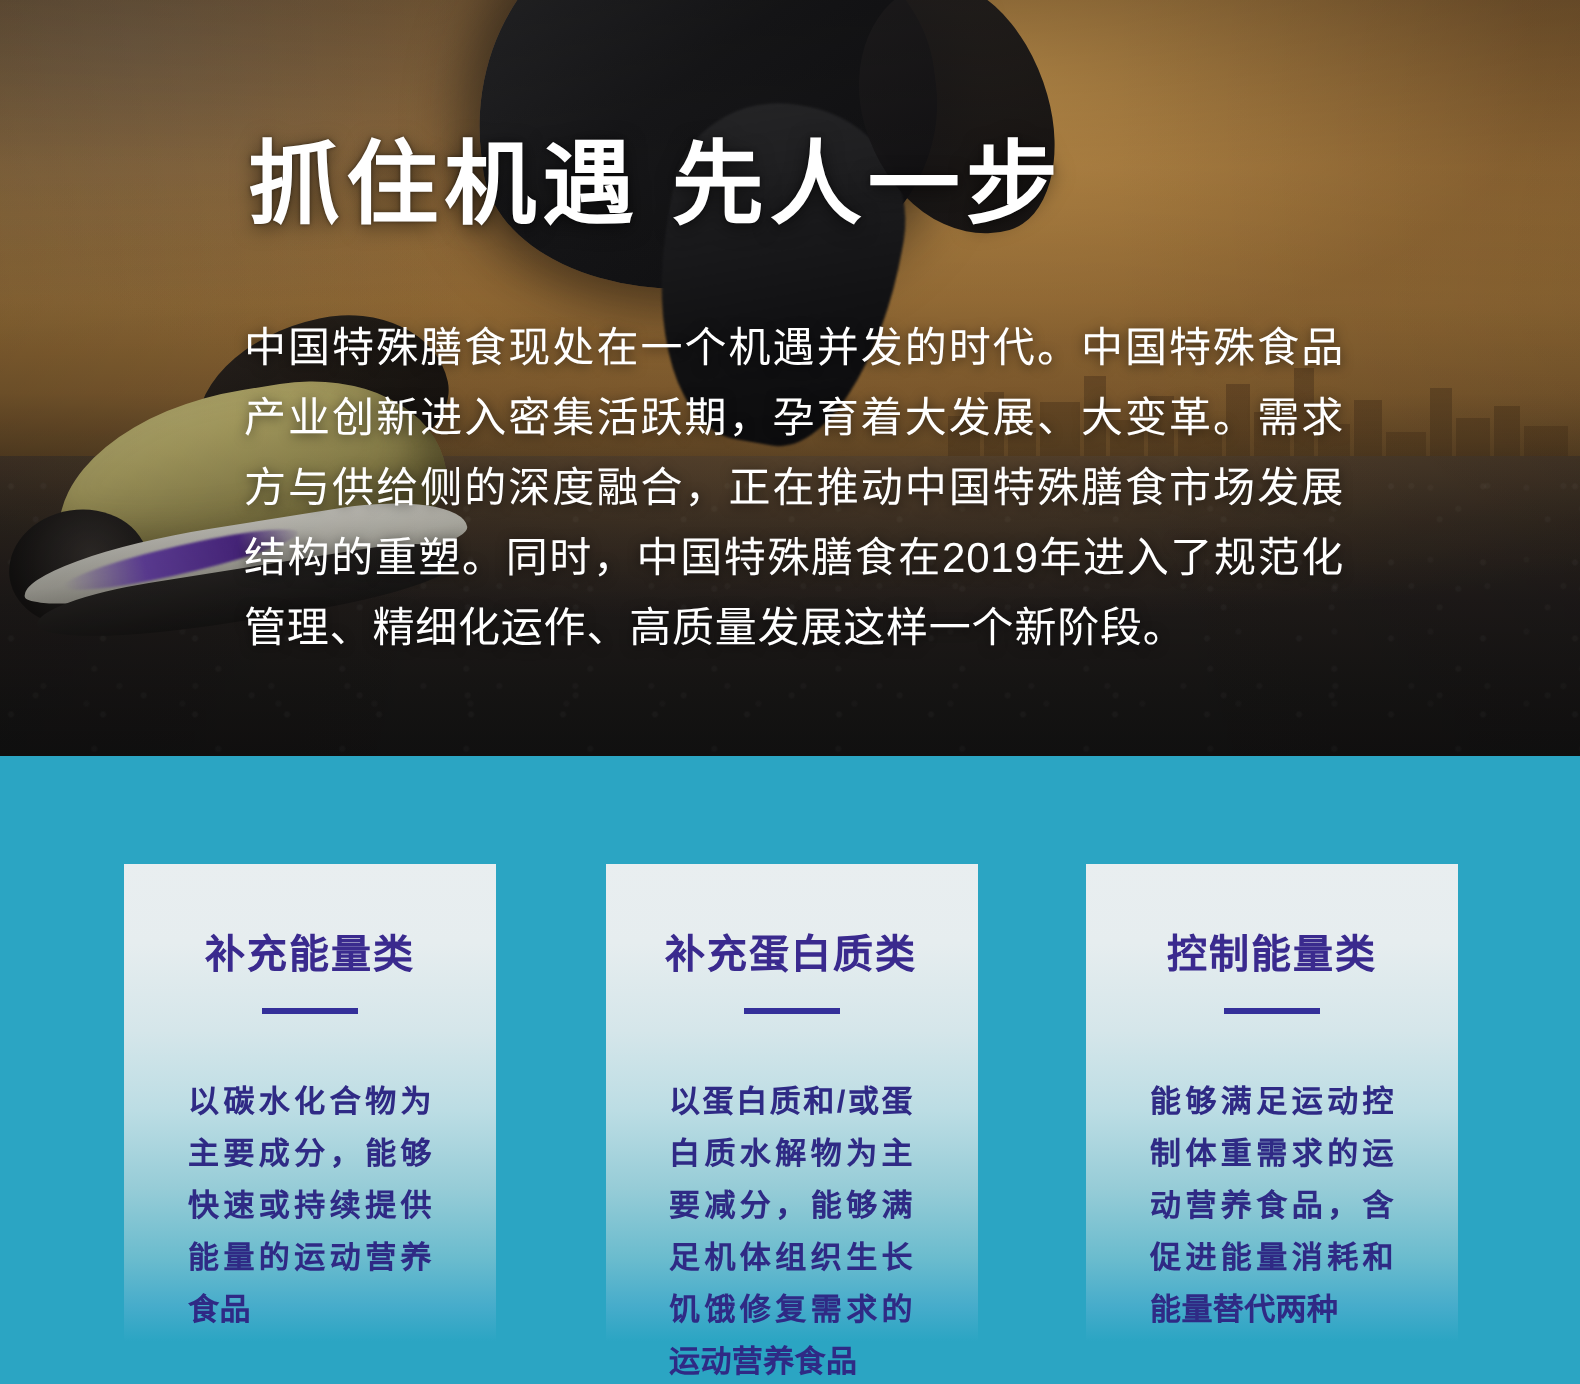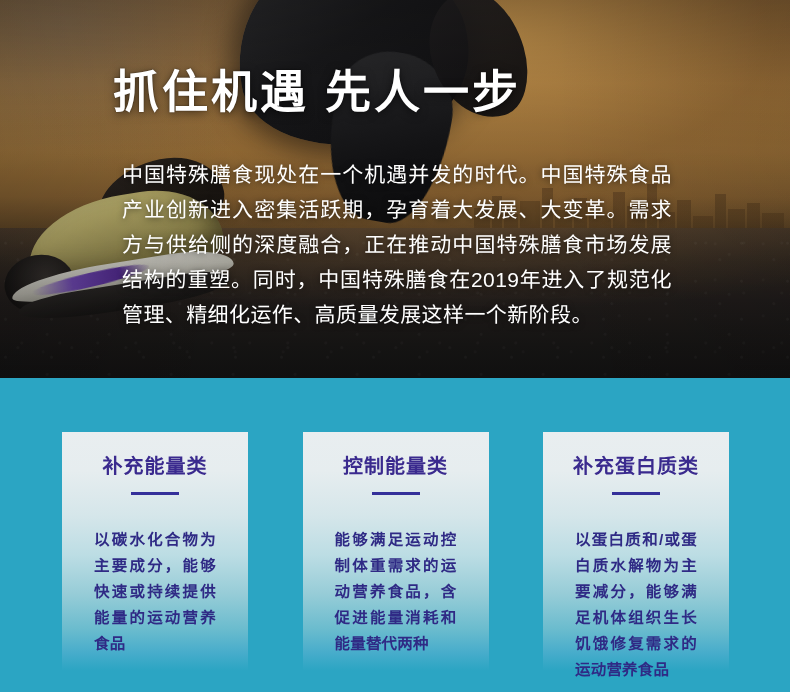--- a/index.html
+++ b/index.html
@@ -209,21 +209,21 @@
   
   .hero-copy {
     position: absolute;
     left: 0;
     top: 0;
     width: 790px;
     height: 378px;
   }
   .hero-title {
     position: absolute;
-    left: 1px;
+    left: 12px;
     top: 34px;
     width: 632px;
     text-align: center;
     color: #ffffff;
     font-size: 46px;
     font-weight: 700;
     letter-spacing: 3px;
     line-height: 1.18;
     text-shadow: 0 2px 10px rgba(0,0,0,0.55), 0 0 2px rgba(0,0,0,0.5);
     white-space: pre;
@@ -270,21 +270,21 @@
       #e6edef 16%,
       #d5e6ea 34%,
       #bcdde4 50%,
       #96ccd7 66%,
       #6bbcce 80%,
       #46accb 90%,
       rgba(43,165,195,0.55) 97%,
       rgba(43,165,195,0.0) 100%);
   }
   .card-title {
-    margin: 0;
+    margin: 12px;
     padding-top: 22px;
     text-align: center;
     color: #3a2a8e;
     font-size: 20px;
     font-weight: 700;
     letter-spacing: 1px;
     line-height: 1.2;
   }
   .card-rule {
     width: 48px;
@@ -360,27 +360,27 @@
   <section class="band">
     <div class="cards">
 
       <div class="card">
         <h2 class="card-title">补充能量类</h2>
         <div class="card-rule"></div>
         <p class="card-text">以碳水化合物为主要成分，能够快速或持续提供能量的运动营养食品</p>
       </div>
 
       <div class="card">
+        <h2 class="card-title">补充蛋白质类</h2>
+        <div class="card-rule"></div>
+        <p class="card-text">以蛋白质和/或蛋白质水解物为主要减分，能够满足机体组织生长饥饿修复需求的运动营养食品</p>
+      </div>
+
+      <div class="card">
         <h2 class="card-title">控制能量类</h2>
         <div class="card-rule"></div>
         <p class="card-text">能够满足运动控制体重需求的运动营养食品，含促进能量消耗和能量替代两种</p>
       </div>
 
-      <div class="card">
-        <h2 class="card-title">补充蛋白质类</h2>
-        <div class="card-rule"></div>
-        <p class="card-text">以蛋白质和/或蛋白质水解物为主要减分，能够满足机体组织生长饥饿修复需求的运动营养食品</p>
-      </div>
-
     </div>
   </section>
 
 </div>
 
 </body></html>

